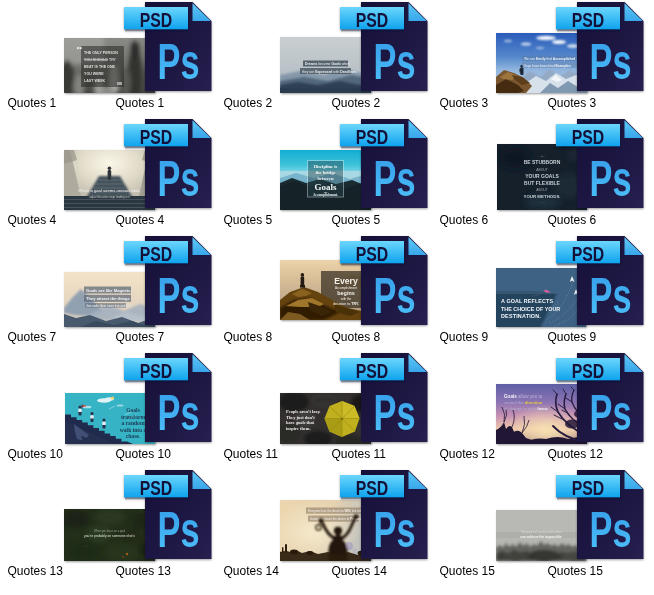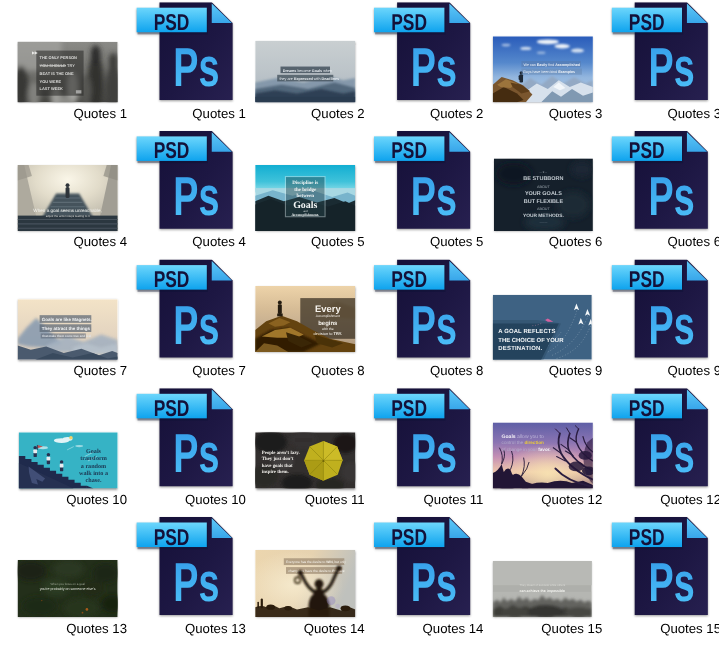--- a/index.html
+++ b/index.html
@@ -1,18 +1,18 @@
 <!DOCTYPE html>
 <html><head><meta charset="utf-8"><style>
 html,body{margin:0;padding:0;background:#ffffff;}
 #wrap{position:relative;width:654px;height:595px;overflow:hidden;font-family:"Liberation Sans",sans-serif;}
-.th{position:absolute;box-shadow:0.5px 1px 2px rgba(0,0,0,0.4);}
+.th{position:absolute;box-shadow:0.5px 1px 2px rgba(0,0,0,0.4);margin-left:48px;}
 .th svg{display:block;}
 .psd{position:absolute;filter:drop-shadow(0.6px 1px 1px rgba(0,0,0,0.38));}
-.lb{position:absolute;width:108px;text-align:right;font-size:12px;line-height:14px;color:#000;}
+.lb{position:absolute;width:108px;text-align:left;font-size:12px;line-height:14px;color:#000;}
 </style></head><body>
 <div id="wrap">
 <svg width="0" height="0" style="position:absolute">
       <defs>
 <linearGradient id="gDoc" x1="0" y1="0" x2="1" y2="1">
 <stop offset="0" stop-color="#151038"></stop>
           <stop offset="0.55" stop-color="#1d1743"></stop>
           <stop offset="1" stop-color="#272050"></stop>
         </linearGradient>
 <linearGradient id="gPs" x1="0" y1="0" x2="0" y2="1">

